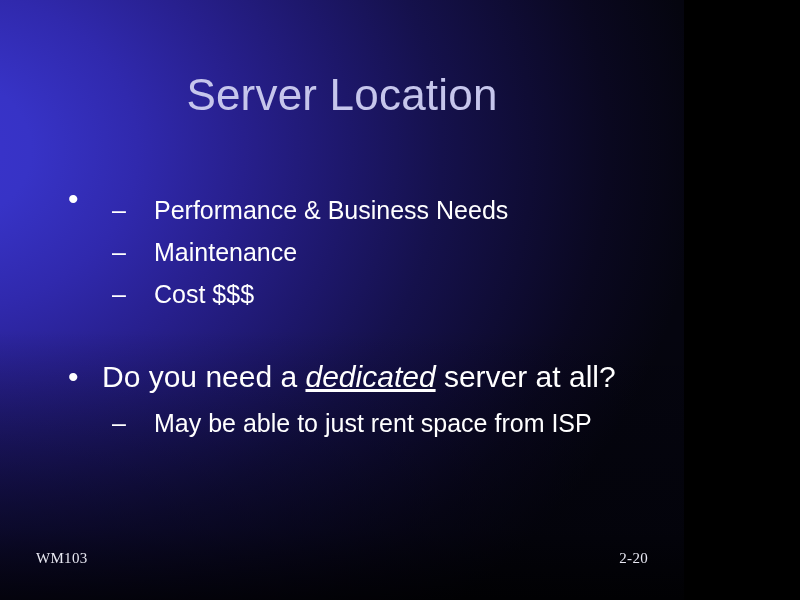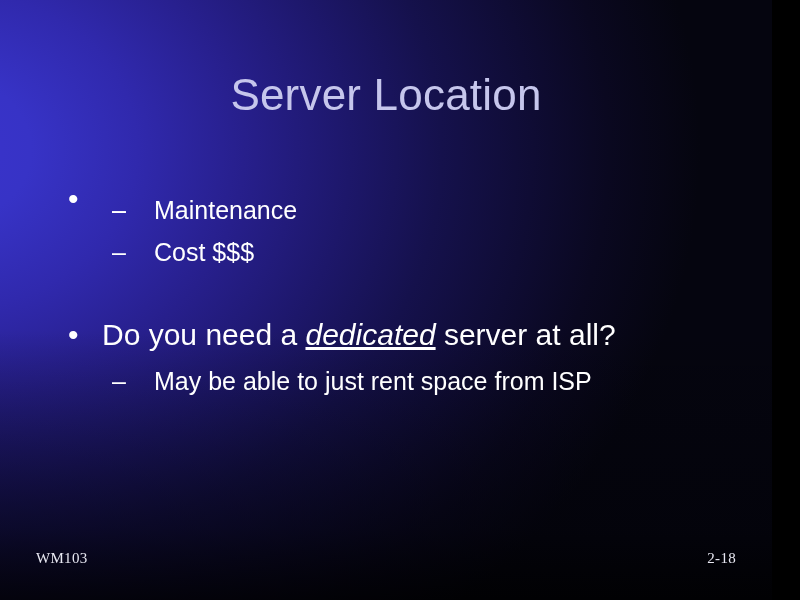--- a/index.html
+++ b/index.html
@@ -3,21 +3,21 @@
 <meta charset="utf-8">
 <style>
   html, body {
     margin: 0;
     padding: 0;
     background: #000;
   }
 
   #slide {
     position: relative;
-    width: 772px;
+    width: 684px;
     height: 600px;
     overflow: hidden;
     font-family: "Liberation Sans", sans-serif;
     background-color: #15803d;
   }
 
   
   #slide-bg {
     position: absolute;
     inset: 0;
@@ -149,20 +149,21 @@
     <div class="title">Server Location</div>
 
     <div class="body">
 
       <div class="bullet-l1">
         <span class="marker">•</span>
       </div>
 
       <div class="bullet-l2">
         <span class="marker">–</span>
+        <span class="text">Performance &amp; Business Needs</span>
       </div>
 
       <div class="bullet-l2">
         <span class="marker">–</span>
         <span class="text">Maintenance</span>
       </div>
 
       <div class="bullet-l2">
         <span class="marker">–</span>
         <span class="text">Cost  $$$</span>
@@ -177,17 +178,17 @@
 
       <div class="bullet-l2">
         <span class="marker">–</span>
         <span class="text">May be able to just rent space from ISP</span>
       </div>
 
     </div>
 
     <div class="footer">
       <span class="footer-left">WM103</span>
-      <span class="footer-right">2-18</span>
+      <span class="footer-right">2-20</span>
     </div>
 
   </div>
 </div>
 
 </body></html>

